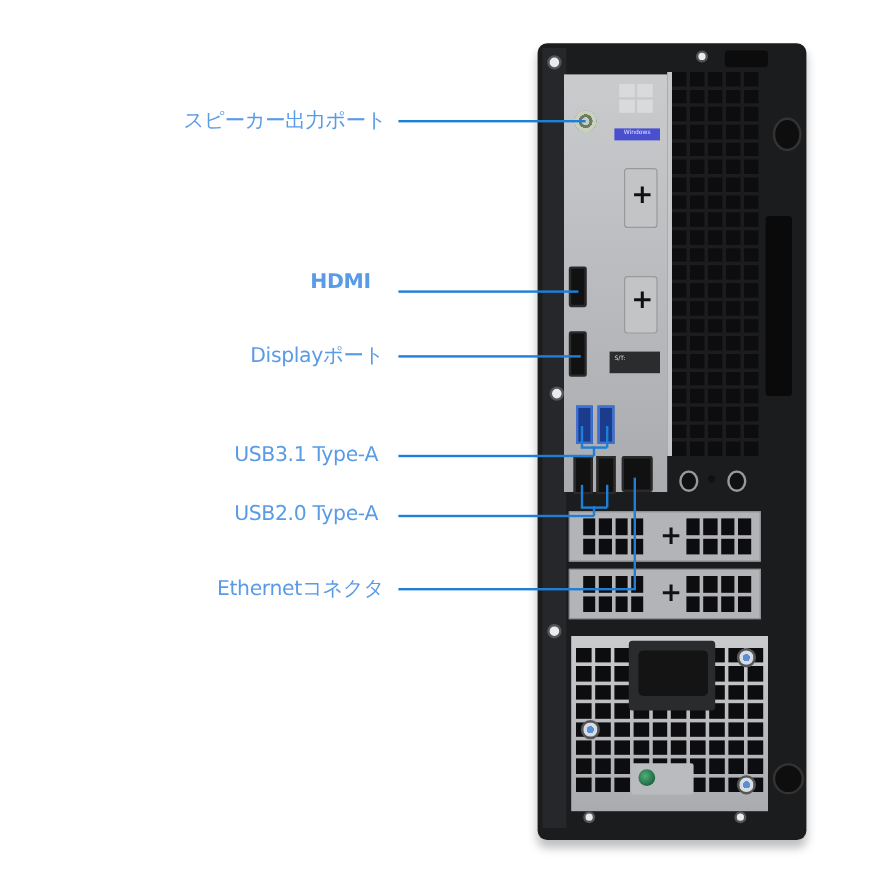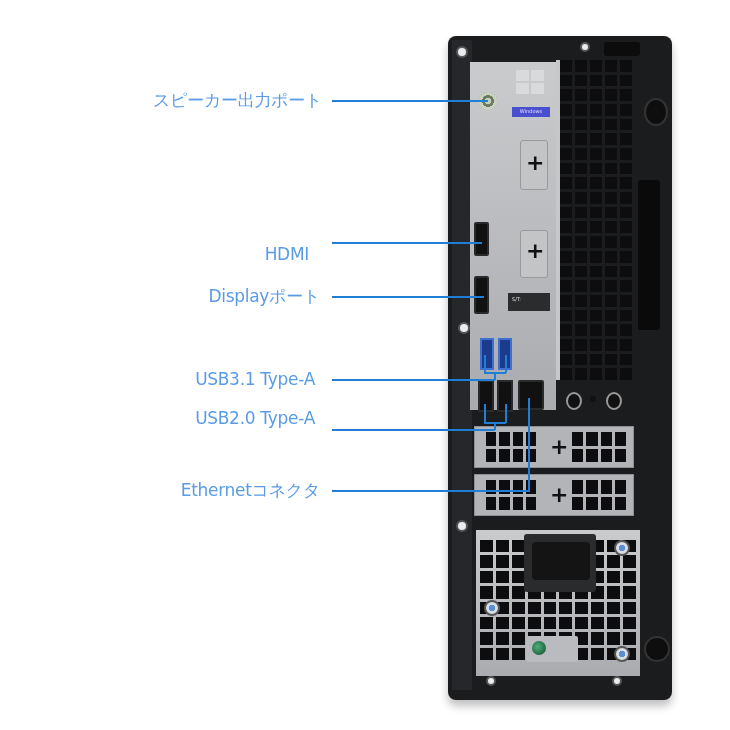--- a/index.html
+++ b/index.html
@@ -25,24 +25,24 @@
   .winbadge { position:absolute; background:#4a4fd0; color:#dfe3ff; font-size:5px; text-align:center; line-height:8px; }
   .sticker { position:absolute; background:#2b2c2e; color:#e0e0e0; font-size:5px; line-height:6px; padding:3px 4px; box-sizing:border-box; }
   .audio { position:absolute; border-radius:50%; background:radial-gradient(circle,#c5d0b8 0 25%,#6e7a63 26% 45%,#c9d2bd 46% 70%,#7b8470 71%); }
   .acport { position:absolute; background:#141415; border-radius:4px; }
   .led { position:absolute; border-radius:50%; background:radial-gradient(circle at 40% 40%,#4fae7a,#0d4a2a); }
 </style>
 </head>
 <body>
 
 <div class="label" style="left:120px; top:89px; width:202px;">スピーカー出力ポート</div>
-<div class="label" style="left:180px; top:244px; width:129px;">HDMI</div>
+<div class="label" style="left:180px; top:225px; width:129px;font-weight:bold;">HDMI</div>
 <div class="label" style="left:150px; top:285px; width:170px;">Displayポート</div>
 <div class="label" style="left:140px; top:369px; width:175px;">USB3.1 Type-A</div>
-<div class="label" style="left:140px; top:408px; width:175px;">USB2.0 Type-A</div>
+<div class="label" style="left:140px; top:418px; width:175px;">USB2.0 Type-A</div>
 <div class="label" style="left:120px; top:479px; width:200px;">Ethernetコネクタ</div>
 
 <div class="case"></div>
 <div class="case-inner-left"></div>
 
 <div class="screw" style="left:456px;top:46px;width:12px;height:12px;"></div>
 <div class="screw" style="left:580px;top:42px;width:10px;height:10px;"></div>
 <div style="position:absolute;left:604px;top:42px;width:36px;height:14px;background:#0c0c0c;border-radius:3px;"></div>
 <div style="position:absolute;left:644px;top:98px;width:20px;height:24px;border-radius:50%;background:#0e0e0f;border:2px solid #333;"></div>
 

